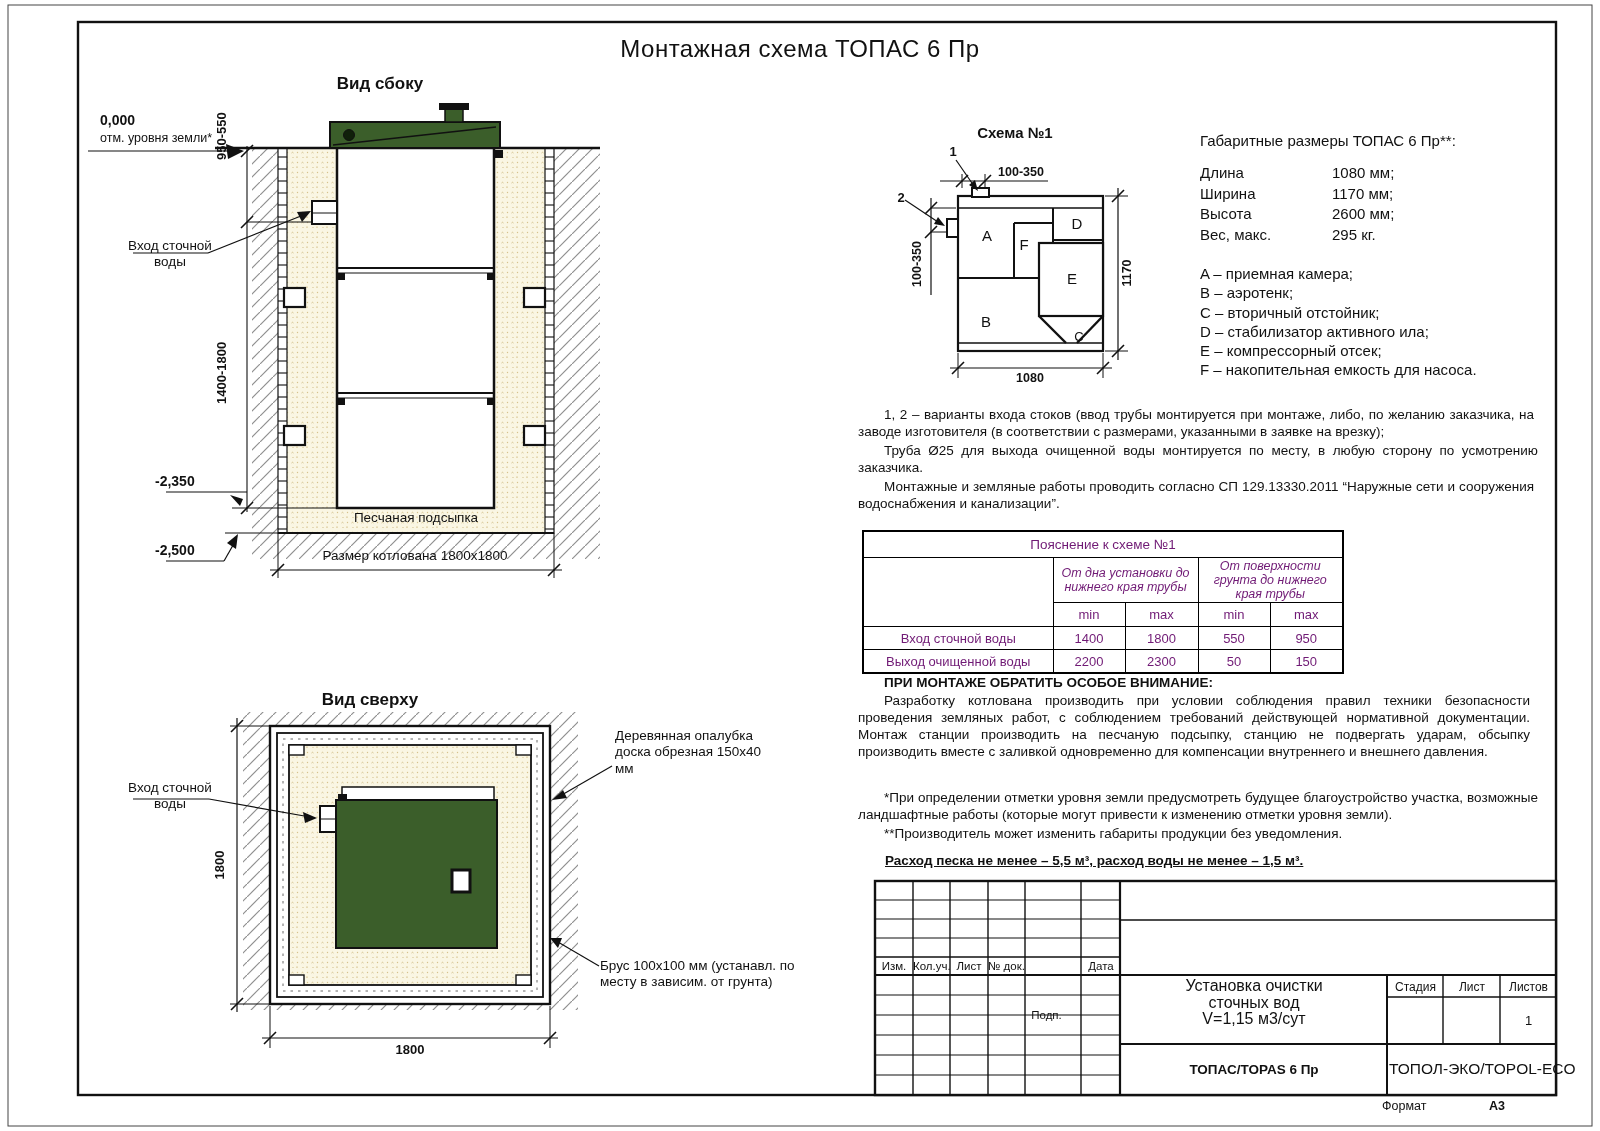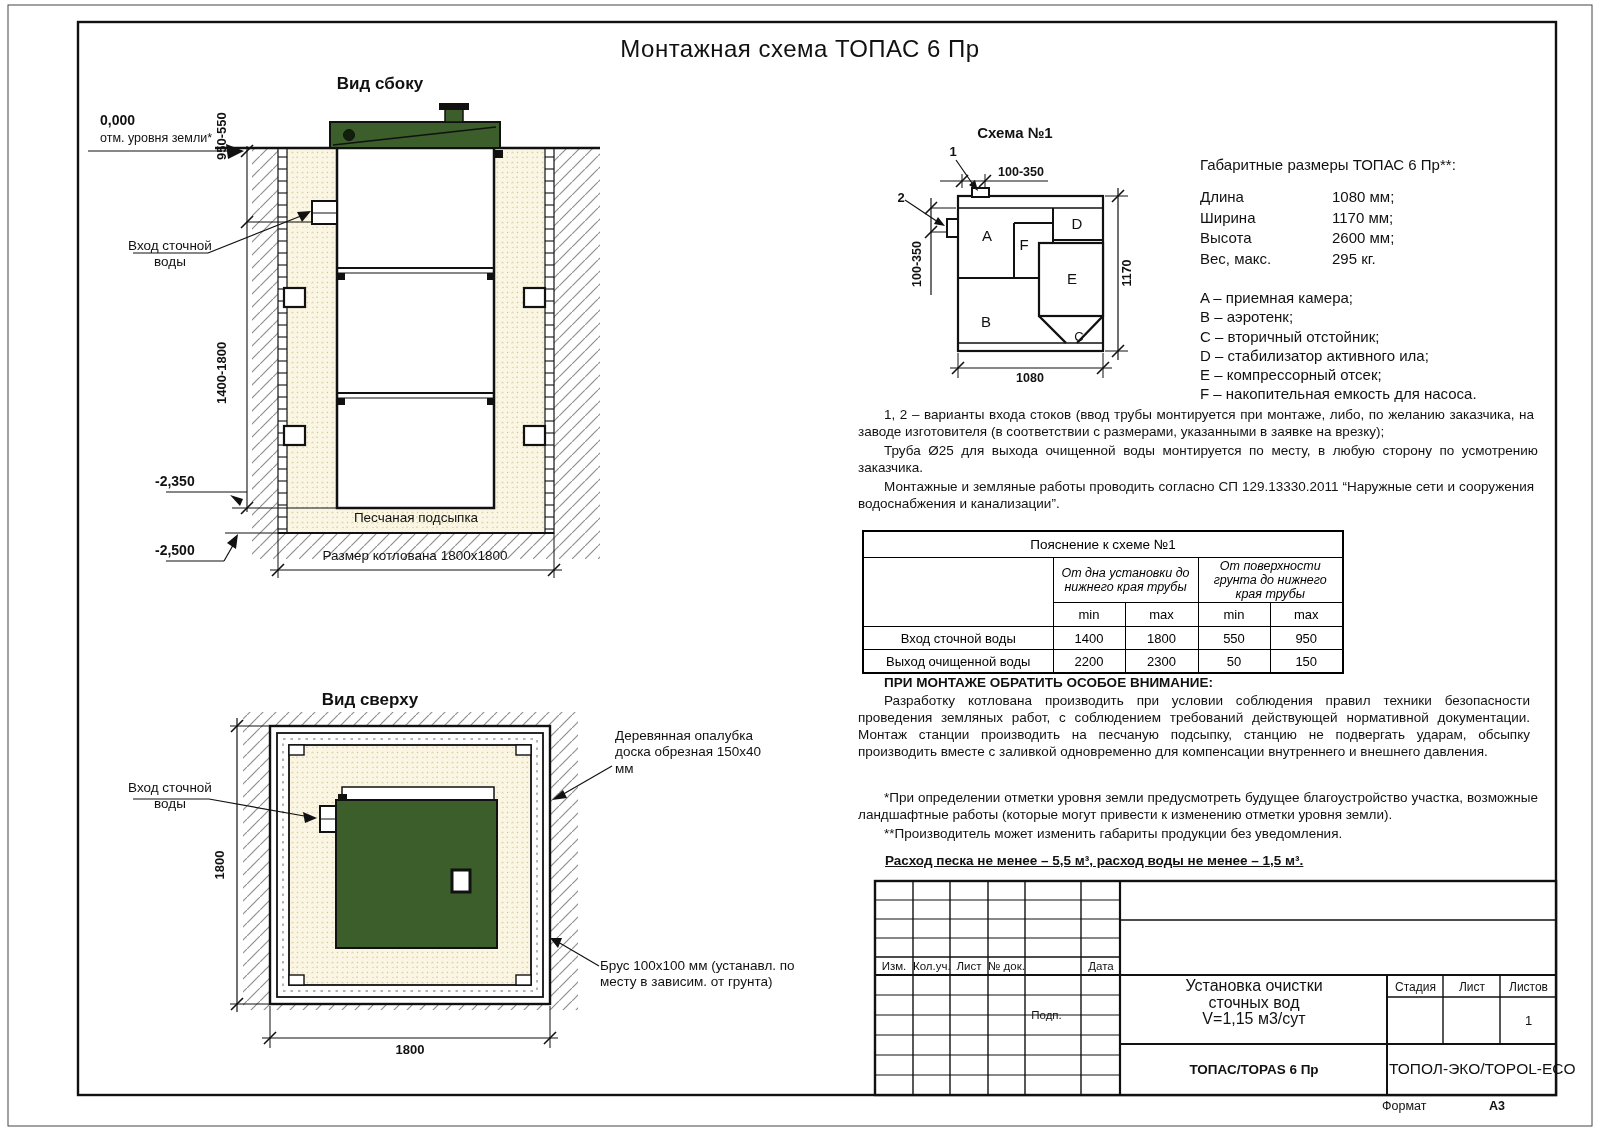--- a/index.html
+++ b/index.html
@@ -7,28 +7,28 @@
         font-family:"Liberation Sans",sans-serif;color:#111;overflow:hidden;}
   .lbl{position:absolute;white-space:nowrap;color:#111;line-height:1.22;}
   .wrap{white-space:normal;}
   .ctr{text-align:center;}
   .b{font-weight:700;}
   .sb{font-weight:600;}
   svg.overlay{position:absolute;left:0;top:0;z-index:1;}
   .txt{position:absolute;z-index:2;}
   .para{position:absolute;z-index:2;font-size:13.5px;line-height:17px;text-indent:26px;text-align:justify;}
   .exp-table{position:absolute;left:862px;top:530px;z-index:2;border-collapse:collapse;
-             font-size:13px;color:#000000;table-layout:fixed;}
+             font-size:13px;color:#701a75;table-layout:fixed;}
   .exp-table td{border:1.5px solid #000;text-align:center;vertical-align:middle;padding:1px 2px;}
   .exp-table{border:2.5px solid #000;}
   .exp-table .t-title{height:23px;font-size:13.5px;}
   .exp-table .t-group{height:42px;font-size:12.5px;line-height:14px;font-style:italic;}
   .exp-table .t-mm{height:21px;}
   .exp-table .t-row{height:20px;}
-  .specs{position:absolute;left:1200px;top:132px;width:340px;z-index:2;font-size:15px;margin-top:24px;}
+  .specs{position:absolute;left:1200px;top:132px;width:340px;z-index:2;font-size:15px;}
   .specs .sp-title{margin-bottom:15px;}
   .specs .sp-row{display:flex;height:20.5px;}
   .specs .sp-row .sl{width:132px;}
   .specs .legend{margin-top:18px;line-height:19.3px;}
   .tb-lbl{position:absolute;z-index:2;font-size:11.5px;text-align:center;}
   .underlined{text-decoration:underline;font-weight:bold;}
 </style>
 </head>
 <body>
 

